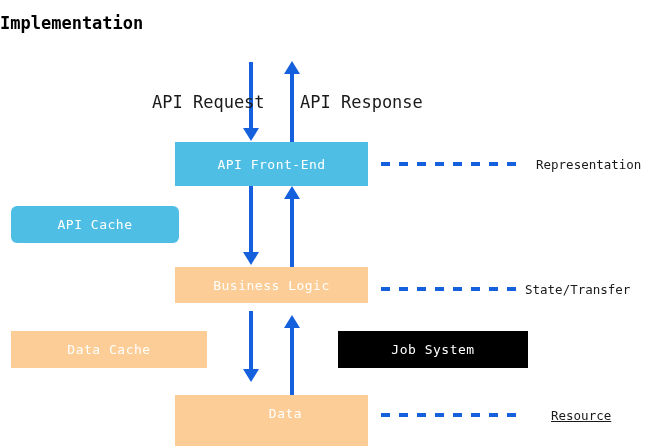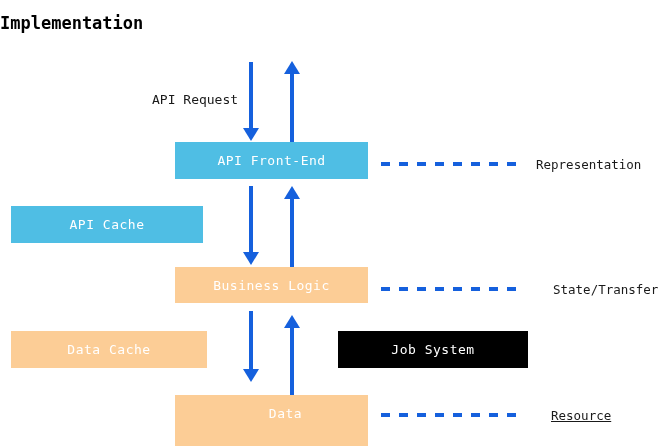--- a/index.html
+++ b/index.html
@@ -62,21 +62,21 @@
     position: absolute;
     width: 0;
     height: 0;
     border-left: 8px solid transparent;
     border-right: 8px solid transparent;
     border-bottom: 13px solid #1560DD;
   }
   .flow-label {
     position: absolute;
     font-family: "DejaVu Sans Mono", monospace;
-    font-size: 13px;
+    font-size: 17px;
     color: #1a1a1a;
     white-space: nowrap;
   }
   .tier-label {
     position: absolute;
     font-family: "DejaVu Sans Mono", monospace;
     font-size: 12.5px;
     color: #1a1a1a;
     white-space: nowrap;
   }
@@ -95,44 +95,45 @@
 
   <div class="title">Implementation</div>
 
   <div class="arrow-shaft" style="left:249px; top:62px; height:68px;"></div>
   <div class="arrow-head-down" style="left:243px; top:128px;"></div>
 
   <div class="arrow-shaft" style="left:290px; top:73px; height:69px;"></div>
   <div class="arrow-head-up" style="left:284px; top:61px;"></div>
 
   <div class="flow-label" style="left:152px; top:92px;">API Request</div>
+  <div class="flow-label" style="left:300px; top:92px;">API Response</div>
 
-  <div class="box box-cyan" style="left:175px; top:142px; width:193px; height:37px;">
+  <div class="box box-cyan" style="left:175px; top:142px; width:193px; height:44px;">
     <span>API Front-End</span>
   </div>
 
   <div class="dashed-line" style="left:381px; top:162px; width:144px;"></div>
   <div class="tier-label" style="left:536px; top:157px;">Representation</div>
 
-  <div class="box box-cyan" style="left:11px; top:206px; width:192px; height:37px;">
+  <div class="box box-cyan" style="left:11px; top:206px; width:168px; height:37px;border-radius:6px;">
     <span>API Cache</span>
   </div>
 
   <div class="arrow-shaft" style="left:249px; top:186px; height:68px;"></div>
   <div class="arrow-head-down" style="left:243px; top:252px;"></div>
 
   <div class="arrow-shaft" style="left:290px; top:198px; height:69px;"></div>
   <div class="arrow-head-up" style="left:284px; top:186px;"></div>
 
   <div class="box box-peach" style="left:175px; top:267px; width:193px; height:36px;">
     <span>Business Logic</span>
   </div>
 
   <div class="dashed-line" style="left:381px; top:287px; width:144px;"></div>
-  <div class="tier-label" style="left:553px; top:282px;">State/Transfer</div>
+  <div class="tier-label" style="left:525px; top:282px;">State/Transfer</div>
 
   <div class="box box-peach" style="left:11px; top:331px; width:196px; height:37px;">
     <span>Data Cache</span>
   </div>
 
   <div class="box box-gray" style="left:338px; top:331px; width:190px; height:37px;">
     <span>Job System</span>
   </div>
 
   <div class="arrow-shaft" style="left:249px; top:311px; height:59px;"></div>

